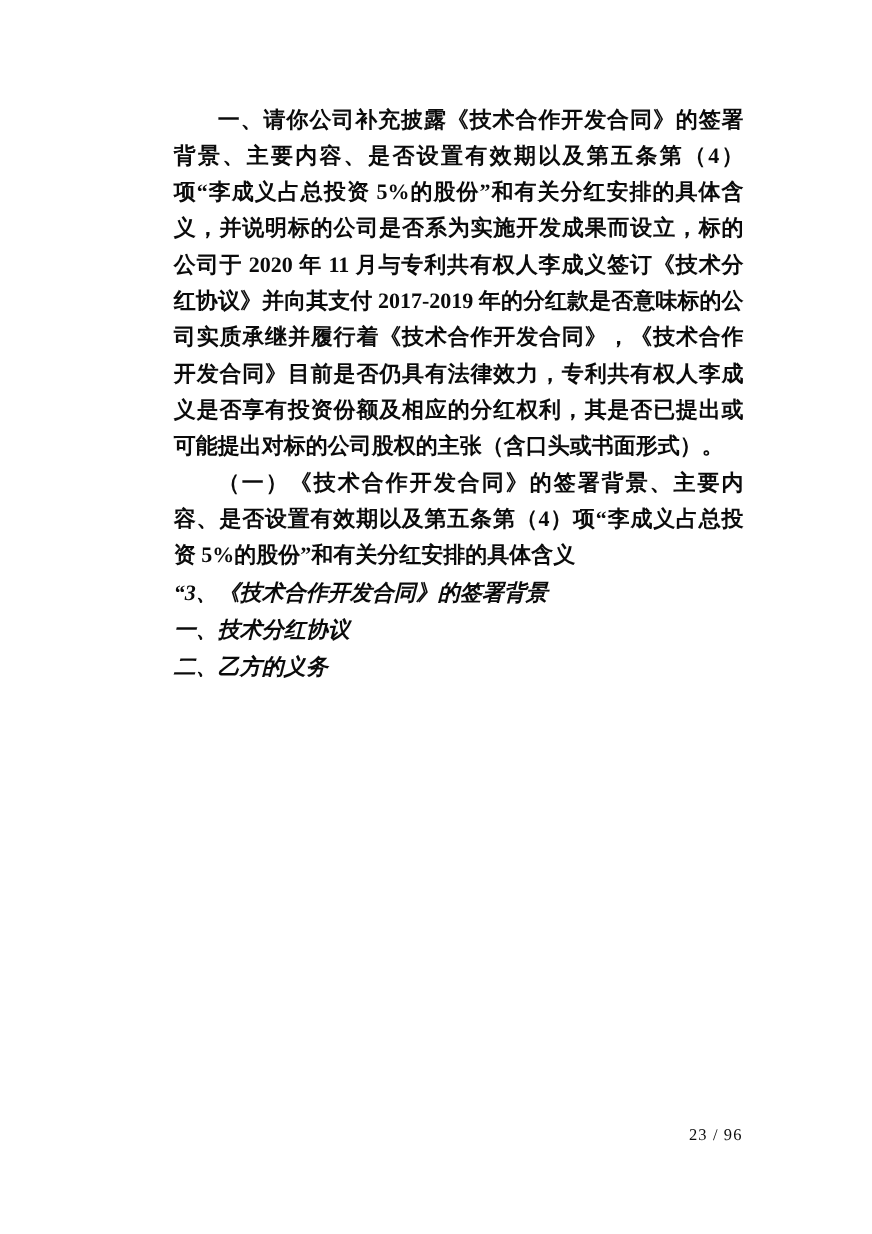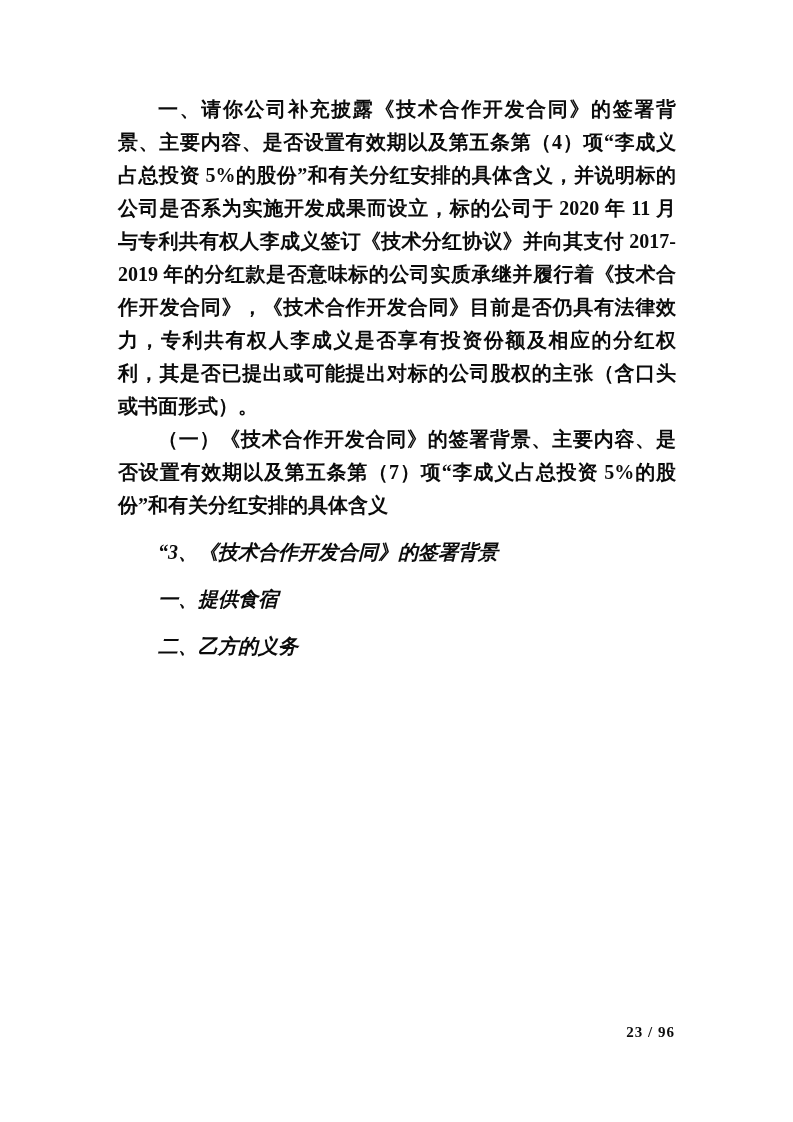--- a/index.html
+++ b/index.html
@@ -25,44 +25,45 @@
   .para {
     margin: 0;
     font-size: 20px;
     line-height: 33px;
     text-align: justify;
     text-indent: 2em;
     word-break: break-all;
   }
   .p-bold {
     font-weight: bold;
+    margin-left: 40px;
   }
   .p-regular {
     font-weight: normal;
   }
   .p-quote {
     font-weight: bold;
     font-style: italic; 
-    margin-top: 14px;
+    margin-top: 1px;
   }
   .page-number {
     position: absolute;
     top: 1024px;
     right: 118px;
     font-size: 15px;
-    font-weight: bold;
+    font-weight: normal;
     letter-spacing: 1px;
   }
 </style>
 </head>
 <body>
 
 <div class="page">
   <div class="content">
     <p class="para p-bold">一、请你公司补充披露《技术合作开发合同》的签署背景、主要内容、是否设置有效期以及第五条第（4）项“李成义占总投资 5%的股份”和有关分红安排的具体含义，并说明标的公司是否系为实施开发成果而设立，标的公司于 2020 年 11 月与专利共有权人李成义签订《技术分红协议》并向其支付 2017-2019 年的分红款是否意味标的公司实质承继并履行着《技术合作开发合同》，《技术合作开发合同》目前是否仍具有法律效力，专利共有权人李成义是否享有投资份额及相应的分红权利，其是否已提出或可能提出对标的公司股权的主张（含口头或书面形式）。</p>
-    <p class="para p-bold">（一）《技术合作开发合同》的签署背景、主要内容、是否设置有效期以及第五条第（7）项“李成义占总投资 5%的股份”和有关分红安排的具体含义</p>
+    <p class="para p-bold">（一）《技术合作开发合同》的签署背景、主要内容、是否设置有效期以及第五条第（4）项“李成义占总投资 5%的股份”和有关分红安排的具体含义</p>
     <p class="para p-quote">“3、《技术合作开发合同》的签署背景</p>
-    <p class="para p-quote">一、提供食宿</p>
+    <p class="para p-quote">一、技术分红协议</p>
     <p class="para p-quote">二、乙方的义务</p>
 
   </div>
   <div class="page-number">23 / 96</div>
 </div>
 
 </body></html>

